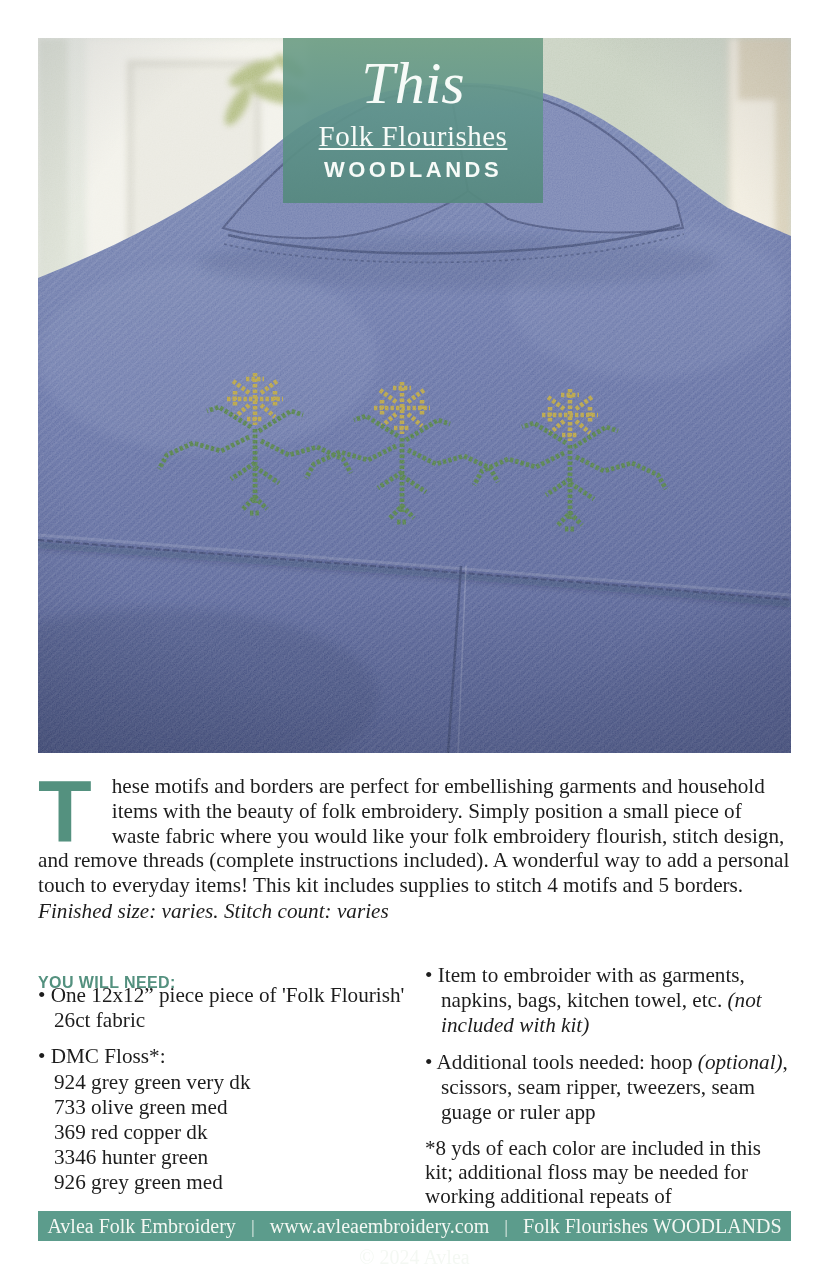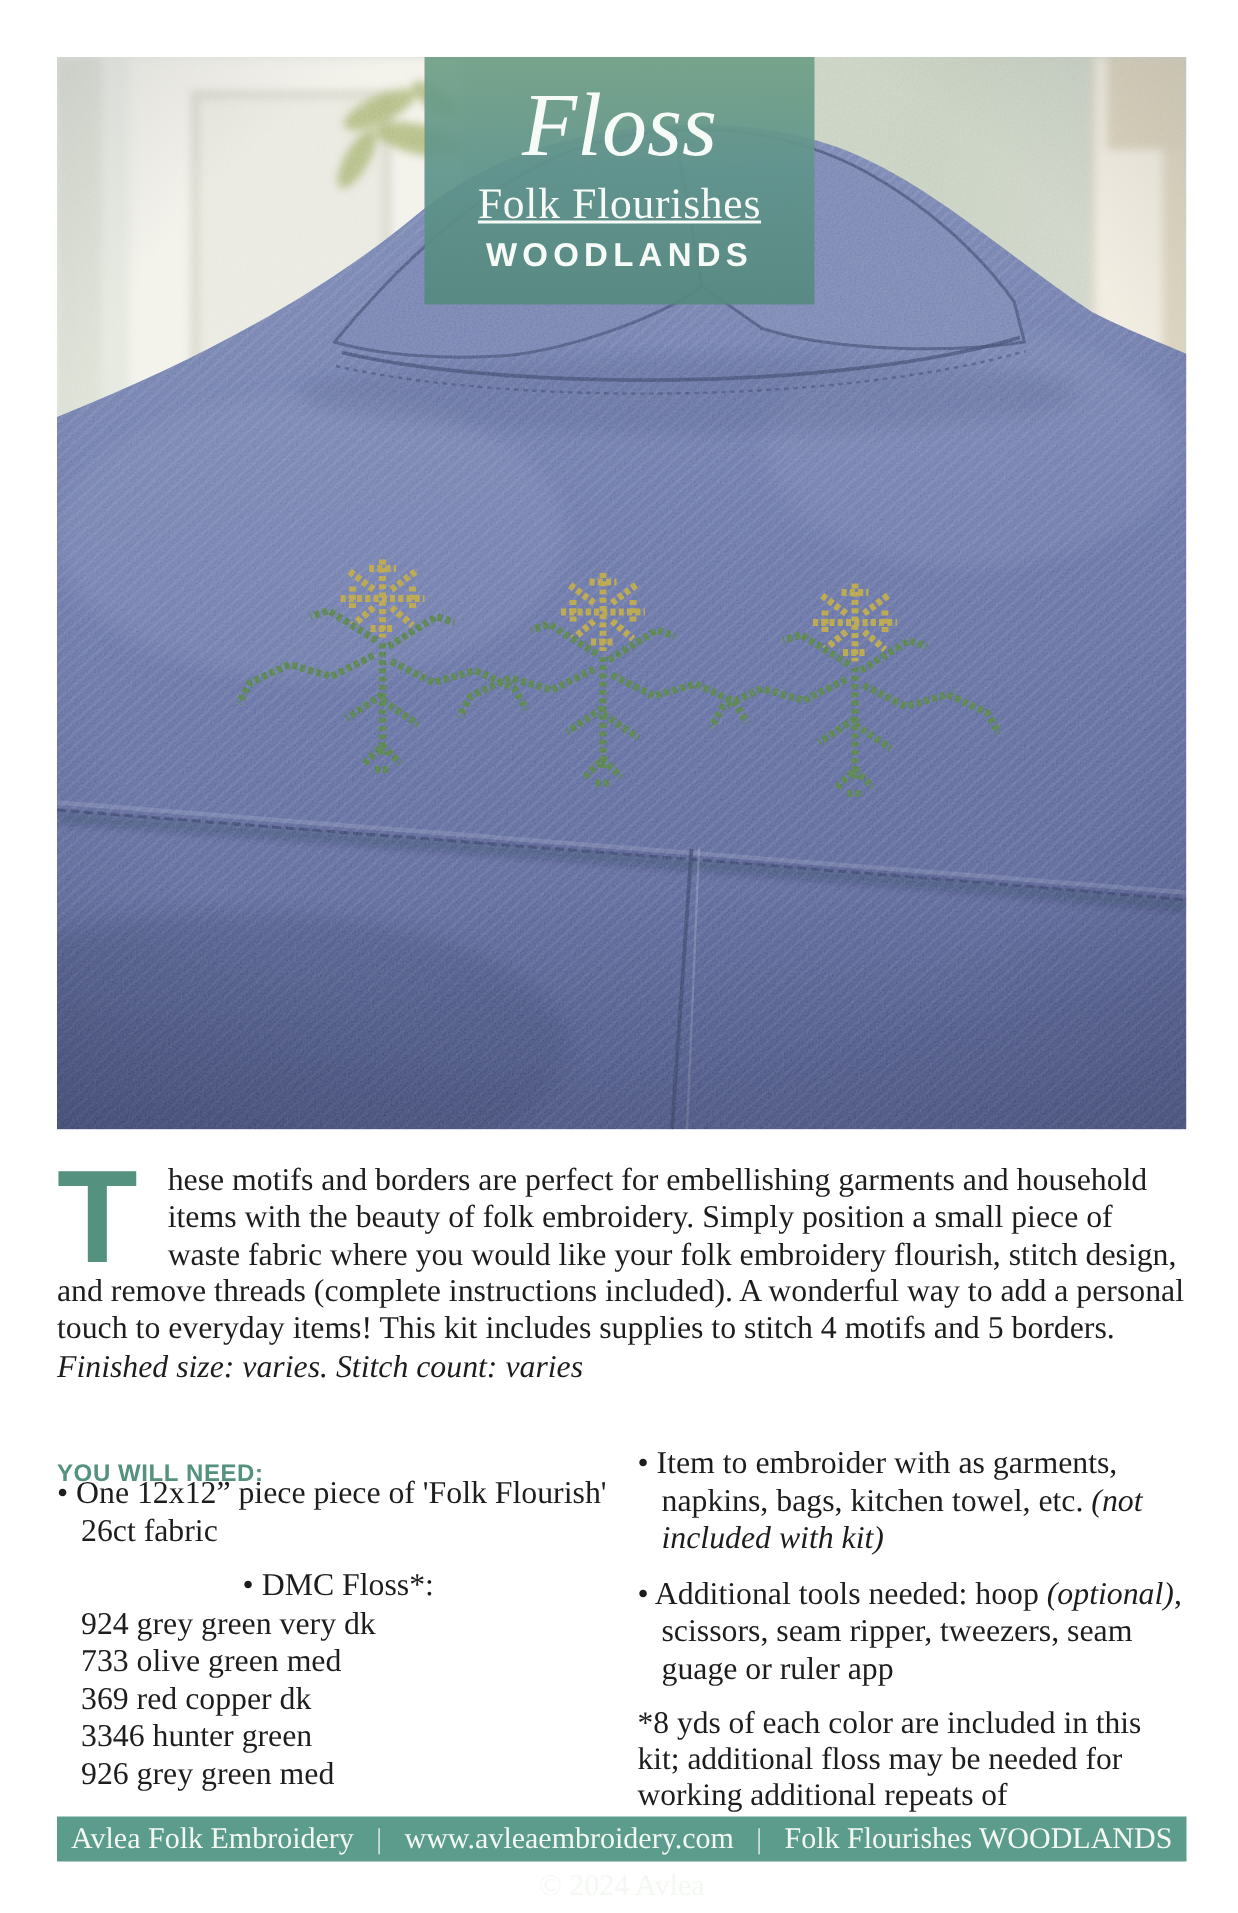--- a/index.html
+++ b/index.html
@@ -172,37 +172,37 @@
         </g>
       </g>
 
       <rect width="753" height="715" filter="url(#grain)" opacity="0.20"></rect>
       <rect width="753" height="715" fill="url(#vign)"></rect>
     </svg>
   </div>
 
   <div class="banner">
     <div class="banner-inner">
-      <div class="brand">Floss</div>
+      <div class="brand">This</div>
       <div class="series">Folk Flourishes</div>
       <div class="collection">WOODLANDS</div>
     </div>
   </div>
 
   <div class="intro">
     <span class="dropcap">T</span>
     <span>hese motifs and borders are perfect for embellishing garments and household items with the beauty of  folk embroidery. Simply position a small piece of  waste fabric where you would like your folk embroidery flourish, stitch design, and remove threads (complete instructions included). A wonderful way to add a personal touch to everyday items! This kit includes supplies to stitch 4 motifs and 5 borders.</span>
     <div class="finished">Finished size: varies. Stitch count: varies</div>
   </div>
 
   <div class="need-heading">YOU WILL NEED:</div>
 
   <div class="col col-left">
     <div class="bullet-item"><span>•</span> <span>One 12x12” piece piece of  'Folk Flourish' 26ct fabric</span></div>
-    <div class="bullet-item" style="margin-bottom:0;text-align:center;"><span>•</span> <span>DMC Floss*:</span></div>
+    <div class="bullet-item" style="margin-bottom:0;"><span>•</span> <span>DMC Floss*:</span></div>
     <div class="floss-list">
       <div>924 grey green very dk</div>
       <div>733 olive green med</div>
       <div>369 red copper dk</div>
       <div>3346 hunter green</div>
       <div>926 grey green med</div>
     </div>
   </div>
 
   <div class="col col-right">

